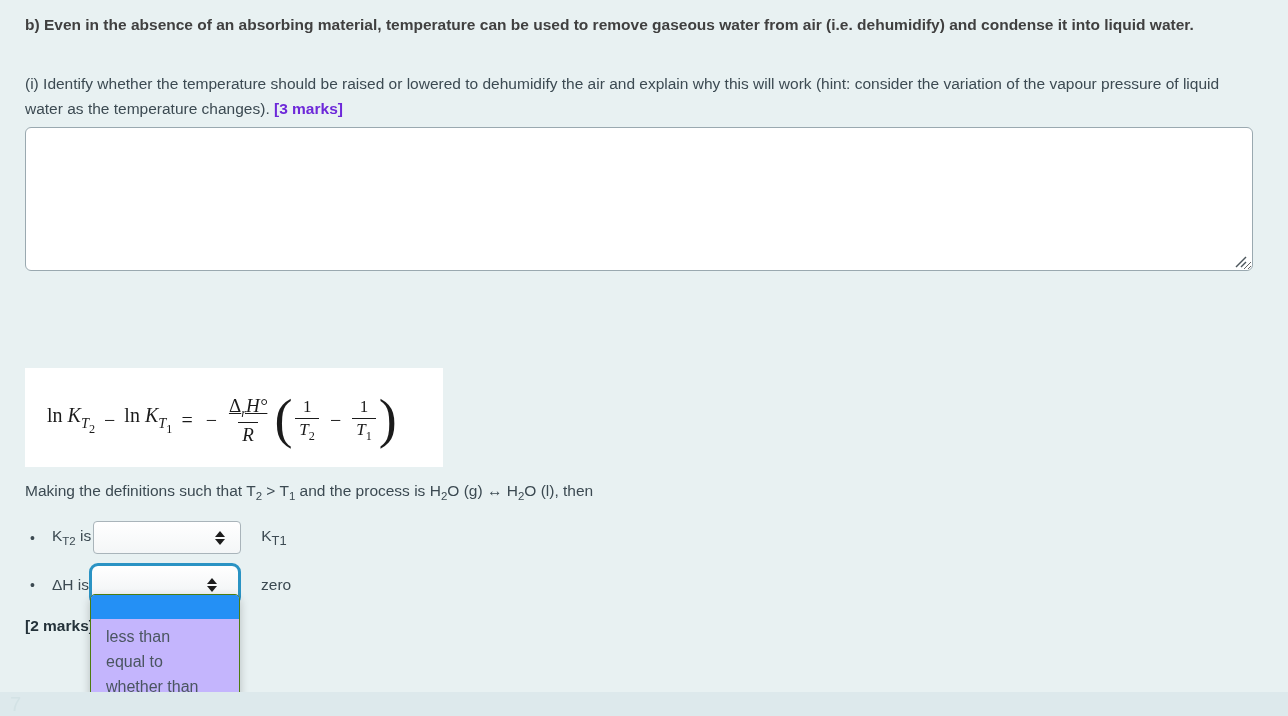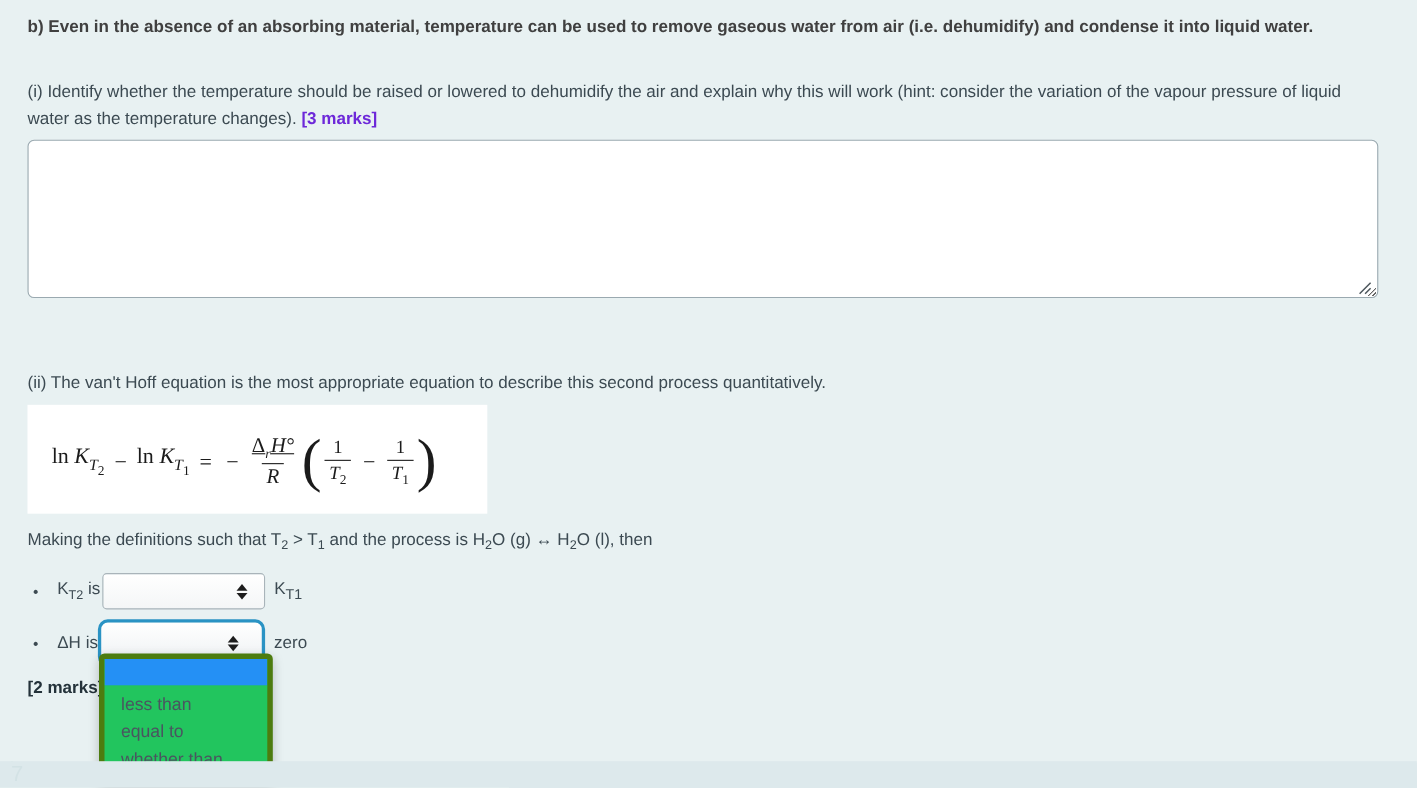--- a/index.html
+++ b/index.html
@@ -222,21 +222,21 @@
   #bullet-2 { top: 563px; }
   .bullet-dot {
     width: 22px;
     text-align: left;
     padding-left: 5px;
     font-size: 14px;
     color: #3c4a52;
   }
   .bullet-label { white-space: nowrap; }
   .bullet-label sub { font-size: 0.74em; }
-  .bullet-tail { margin-left: 8px; white-space: nowrap; }
+  .bullet-tail { margin-left: 20px; white-space: nowrap; }
 
   .select-box {
     position: relative;
     width: 148px;
     height: 33px;
     box-sizing: border-box;
     background: linear-gradient(#ffffff, #f4f6f7);
     border: 1px solid #a9b4ba;
     border-radius: 4px;
     margin-left: 2px;
@@ -274,22 +274,22 @@
     border-right: 5.5px solid transparent;
   }
   .arrow-up { top: 1px; border-bottom: 6px solid #1d1d1d; }
   .arrow-down { bottom: 1px; border-top: 6px solid #1d1d1d; }
 
   #dropdown-menu {
     position: absolute;
     left: 90px;
     top: 594px;
     width: 148px;
-    background: #22c55e;
-    border: 5px solid #4d7c0f;
+    background: #c4b5fd;
+    border: 1px solid #4d7c0f;
     border-radius: 5px;
     box-shadow: 0 4px 10px rgba(0,0,0,0.22);
     padding: 0 0 5px 0;
     overflow: hidden;
     z-index: 40;
   }
   .dropdown-option {
     font-size: 16px;
     color: #4a5560;
     line-height: 25px;
@@ -350,21 +350,20 @@
     <span>(i) Identify whether the temperature should be raised or lowered to dehumidify the air and explain why this will work (hint: consider the variation of the vapour pressure of liquid water as the temperature changes). </span><b>[3 marks]</b>
   </div>
 
   <textarea id="answer-textarea" placeholder="" style=""></textarea>
 
   <svg id="resize-grip" viewBox="0 0 14 14">
     <line x1="12" y1="2" x2="2" y2="12" stroke="#4c565c" stroke-width="1.4"></line>
     <line x1="12" y1="7" x2="7" y2="12" stroke="#4c565c" stroke-width="1.4"></line>
   </svg>
 
-  <div id="q-part-ii">(ii) The van't Hoff equation is the most appropriate equation to describe this second process quantitatively.</div>
 
   <div id="equation-image">
     <div id="equation-inner">
       <div class="eq-row">
         <span class="eq-lnk">
           <span>ln</span>&nbsp;<span class="ital">K</span><sub><span class="ital">T</span><sub>2</sub></sub>
         </span>
         <span class="eq-op">−</span>
         <span class="eq-lnk">
           <span>ln</span>&nbsp;<span class="ital">K</span><sub><span class="ital">T</span><sub>1</sub></sub>

